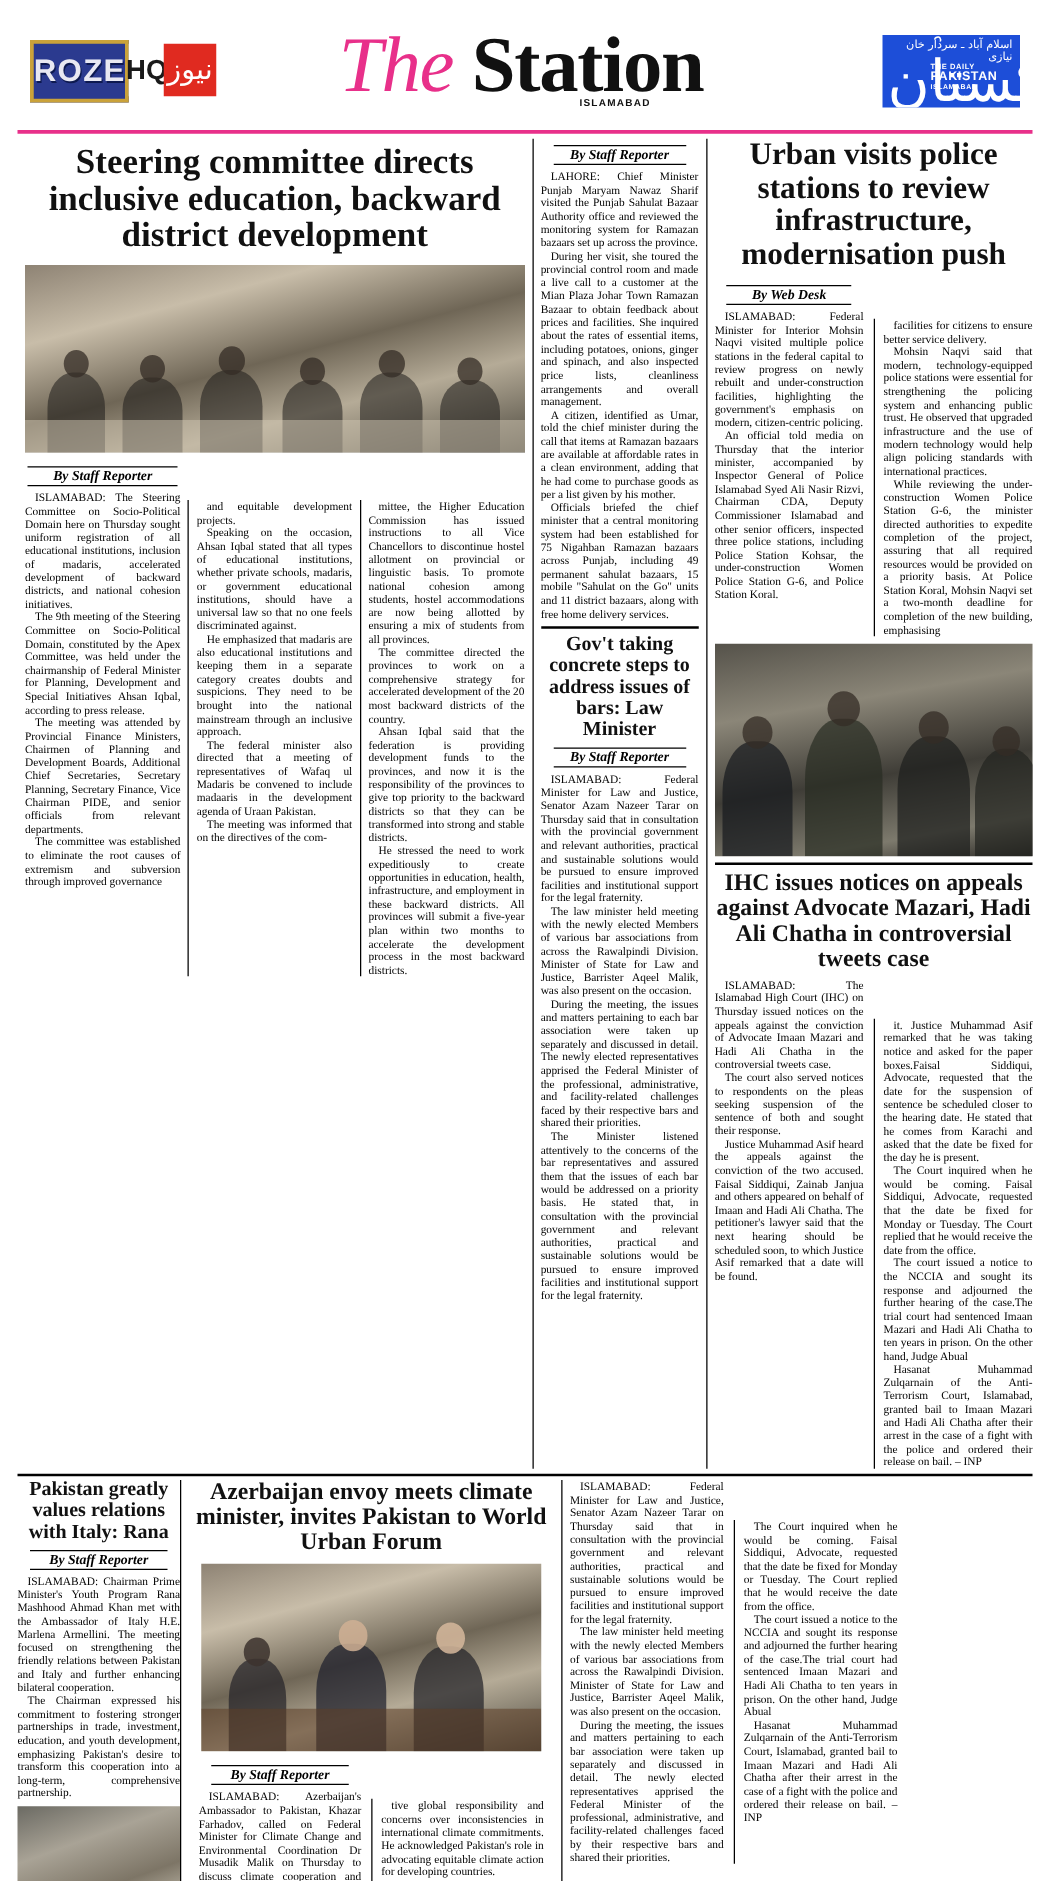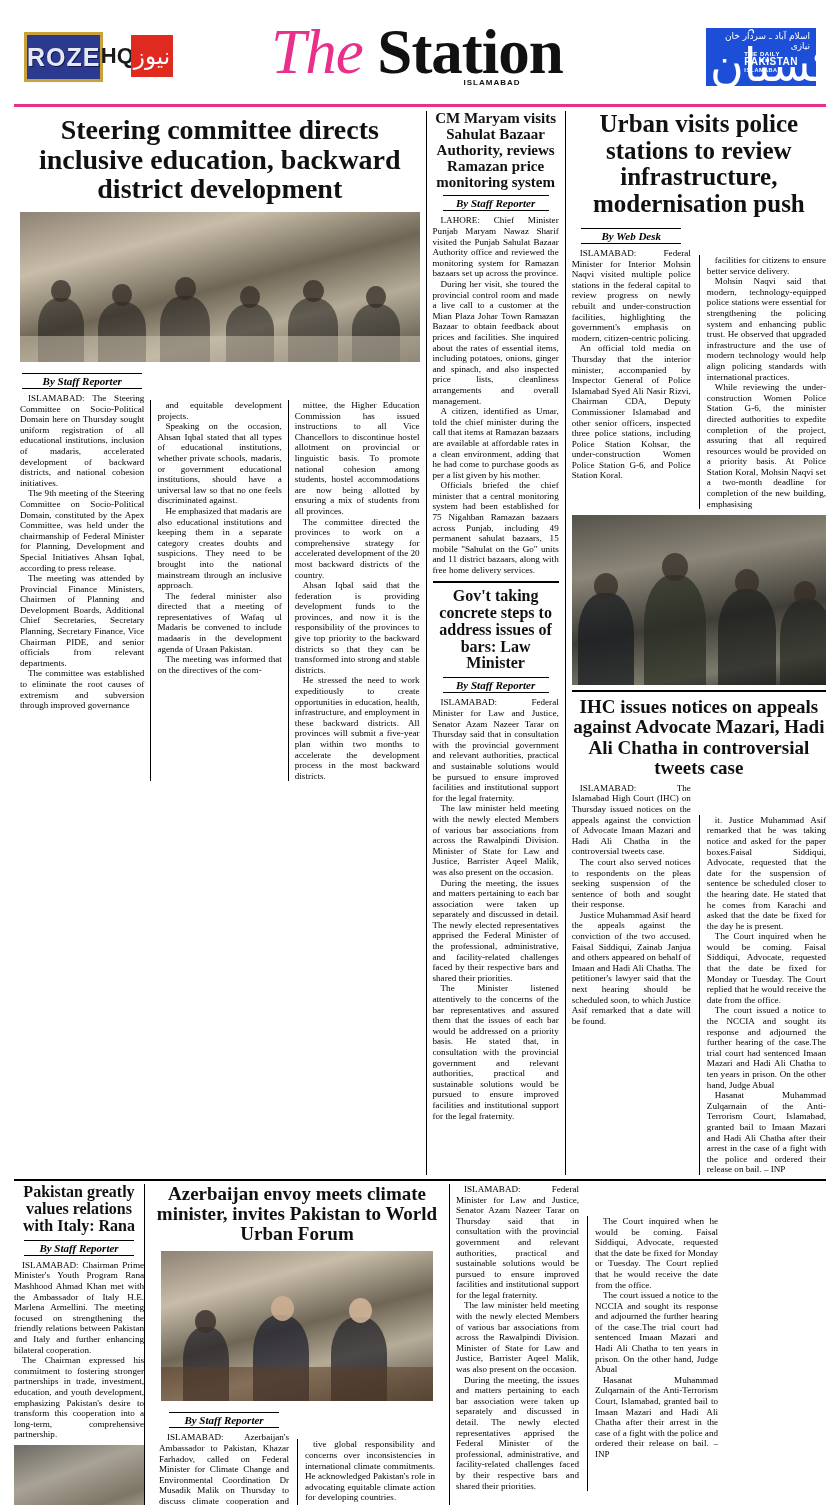--- a/index.html
+++ b/index.html
@@ -163,21 +163,20 @@
             <p>mittee, the Higher Education Commission has issued instructions to all Vice Chancellors to discontinue hostel allotment on provincial or linguistic basis. To promote national cohesion among students, hostel accommodations are now being allotted by ensuring a mix of students from all provinces.</p>
               <p>The committee directed the provinces to work on a comprehensive strategy for accelerated development of the 20 most backward districts of the country.</p>
             <p>Ahsan Iqbal said that the federation is providing development funds to the provinces, and now it is the responsibility of the provinces to give top priority to the backward districts so that they can be transformed into strong and stable districts.</p>
               <p>He stressed the need to work expeditiously to create opportunities in education, health, infrastructure, and employment in these backward districts. All provinces will submit a five-year plan within two months to accelerate the development process in the most backward districts.</p>
           </div>
         </div>
       </div>
     </div>
 
     <div class="col-B vr">
-      <div class="hl hl-sm">CM Maryam visits Sahulat Bazaar Authority, reviews Ramazan price monitoring system</div>
       <div class="byline">By Staff Reporter</div>
       <div class="body-txt">
         <p>LAHORE: Chief Minister Punjab Maryam Nawaz Sharif visited the Punjab Sahulat Bazaar Authority office and reviewed the monitoring system for Ramazan bazaars set up across the province.</p>
           <p>During her visit, she toured the provincial control room and made a live call to a customer at the Mian Plaza Johar Town Ramazan Bazaar to obtain feedback about prices and facilities. She inquired about the rates of essential items, including potatoes, onions, ginger and spinach, and also inspected price lists, cleanliness arrangements and overall management.</p>
         <p>A citizen, identified as Umar, told the chief minister during the call that items at Ramazan bazaars are available at affordable rates in a clean environment, adding that he had come to purchase goods as per a list given by his mother.</p>
           <p>Officials briefed the chief minister that a central monitoring system had been established for 75 Nigahban Ramazan bazaars across Punjab, including 49 permanent sahulat bazaars, 15 mobile "Sahulat on the Go" units and 11 district bazaars, along with free home delivery services.</p>
       </div>
 
       <div class="hr-thick"></div>
 

